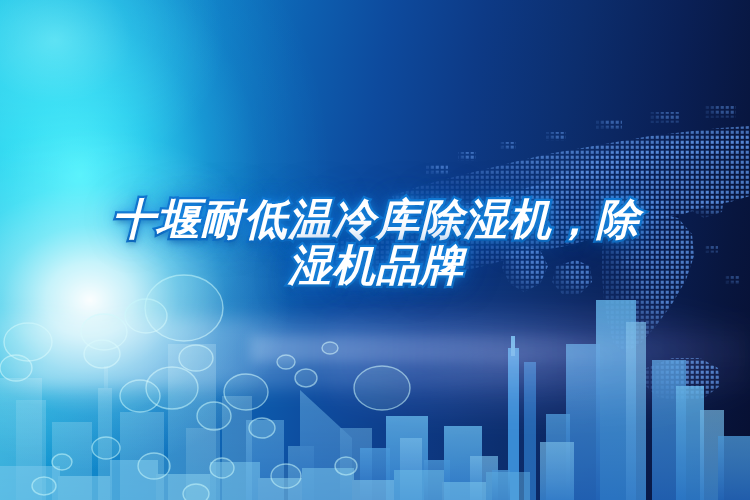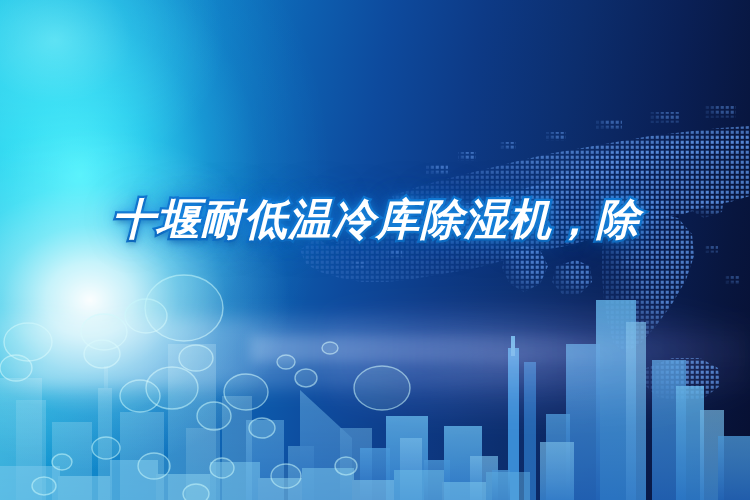--- a/index.html
+++ b/index.html
@@ -330,15 +330,16 @@
       </g>
     </svg>
   </div>
 
   <div id="haze"></div>
   <div id="streak"></div>
   <div id="streak2"></div>
 
   <div id="title">
     <span class="tline">十堰耐低温冷库除湿机，除</span>
+    <span class="tline">湿机品牌</span>
   </div>
 
 </div>
 
 </body></html>

